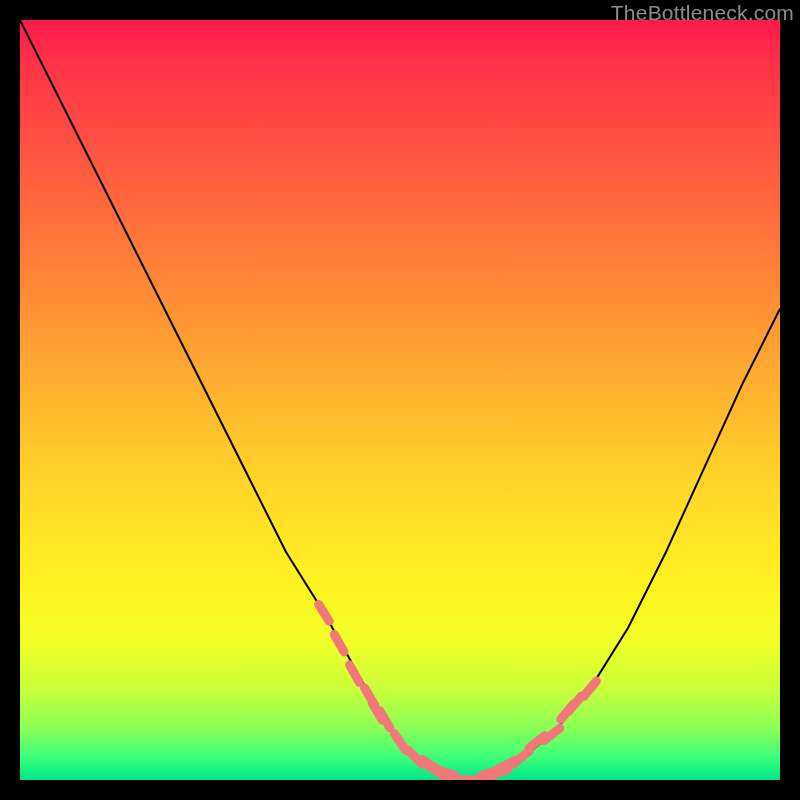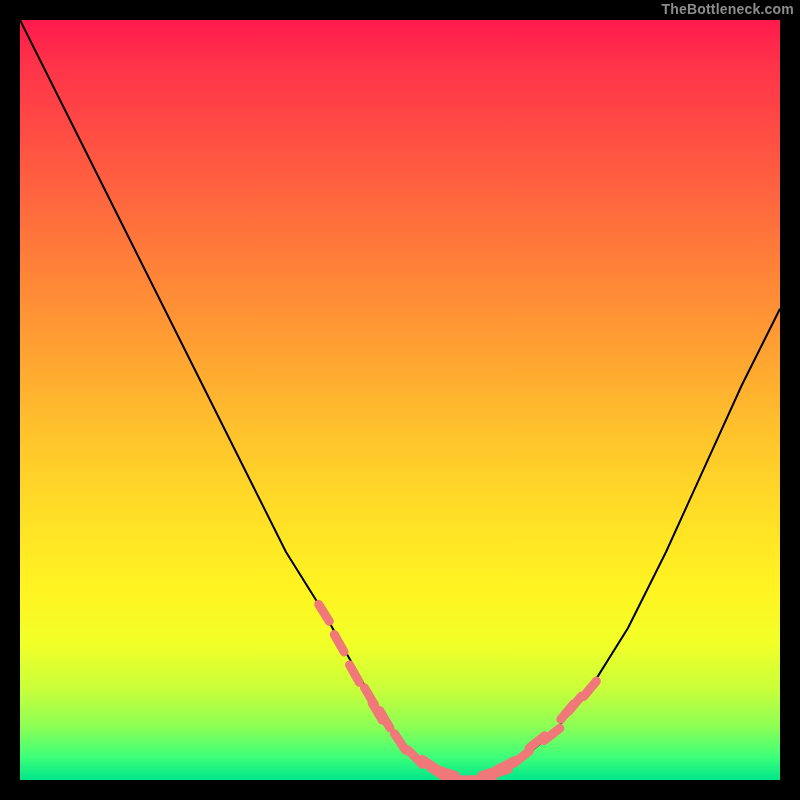--- a/index.html
+++ b/index.html
@@ -45,22 +45,22 @@
     left: 0;
     top: 0;
     width: 760px;
     height: 760px;
   }
   .watermark {
     position: absolute;
     top: 1px;
     right: 6px;
     color: #8c8c8c;
-    font-size: 14px;
-    font-weight: 700;
+    font-size: 21px;
+    font-weight: 400;
     letter-spacing: 0.2px;
     user-select: none;
     text-align: center;
   }
 </style>
 </head>
 <body>
 
 <div class="frame">
   <div class="watermark">TheBottleneck.com</div>

